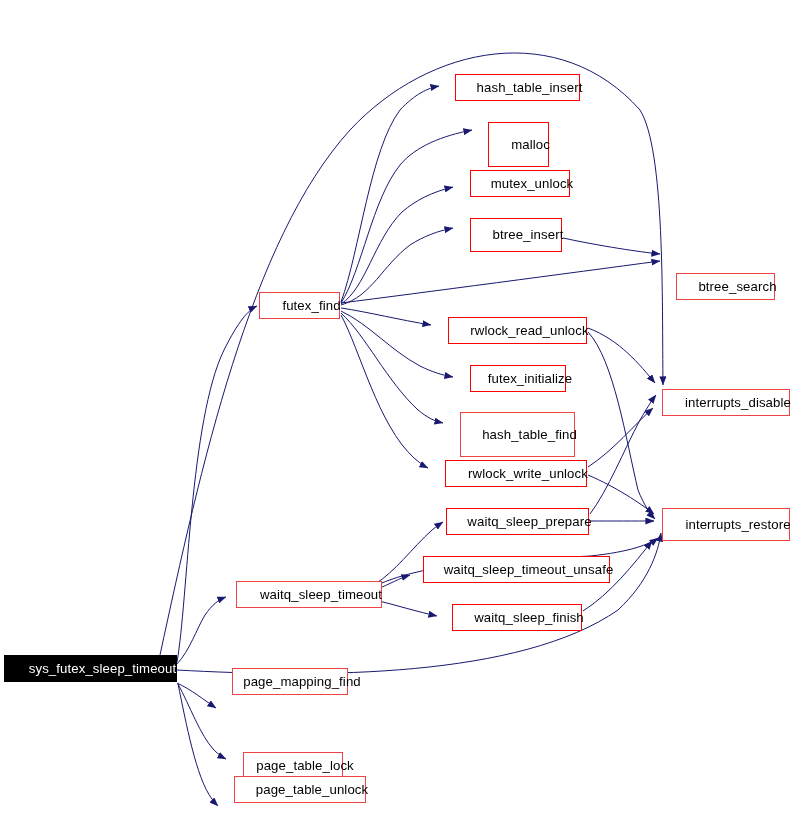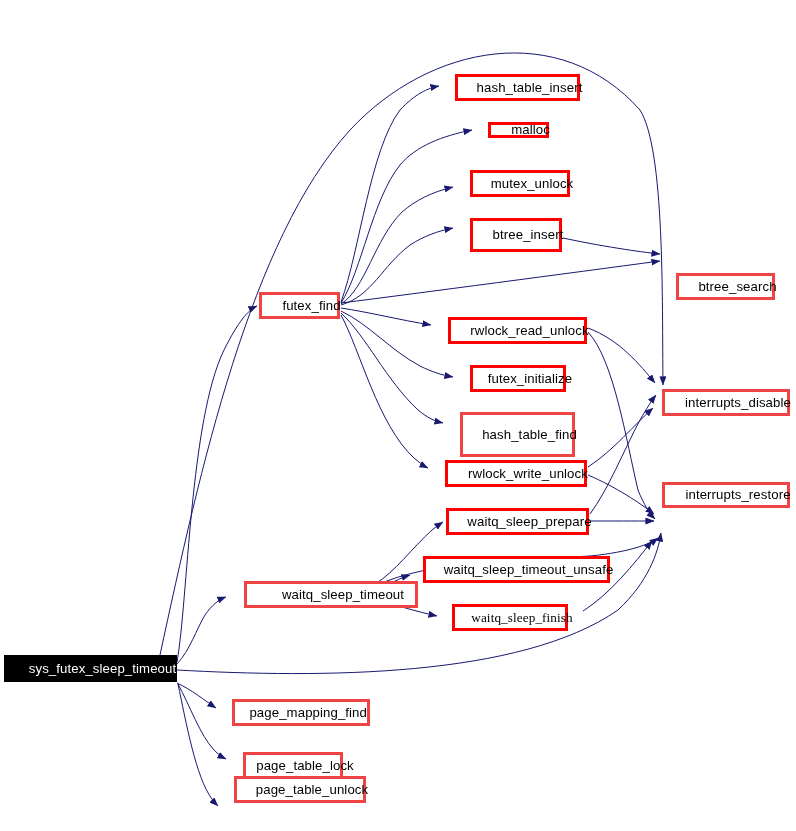--- a/index.html
+++ b/index.html
@@ -30,21 +30,21 @@
     position: absolute;
     box-sizing: border-box;
     display: flex;
     align-items: center;
     justify-content: center;
     white-space: nowrap;
     font-size: 13.2px;
     line-height: 1;
     letter-spacing: 0.1px;
     background: #ffffff;
-    border: 3px solid #ef4444;
+    border: 1px solid #ef4444;
     color: #000000;
     cursor: pointer;
     padding-left: 24px;
   }
   .graph-node.red {
     border-color: #ff0000;
   }
   .graph-node.current {
     background: #000000;
     border-color: #000000;
@@ -95,21 +95,21 @@
         <path d="M 375,590 C 390,584 400,578 410,575" fill="none" stroke="#191970" stroke-width="1" marker-end="url(#arrowhead)"></path>
         <path d="M 375,600 C 396,605 418,612 437,616" fill="none" stroke="#191970" stroke-width="1" marker-end="url(#arrowhead)"></path>
         <path d="M 375,586 C 430,560 520,560 590,556 C 630,552 650,544 658,538" fill="none" stroke="#191970" stroke-width="1" marker-end="url(#arrowhead)"></path>
       </g>
   </svg>
 
   <div id="node-group">
       <div class="graph-node red" style="left: 455px; top: 74px; width: 125px; height: 27px;">
         <span class="node-label">hash_table_insert</span>
       </div>
-      <div class="graph-node red" style="left: 488px; top: 122px; width: 61px; height: 16px;">
+      <div class="graph-node red" style="left: 488px; top: 122px; width: 61px; height: 45px;">
         <span class="node-label">malloc</span>
       </div>
       <div class="graph-node red" style="left: 470px; top: 170px; width: 100px; height: 27px;">
         <span class="node-label">mutex_unlock</span>
       </div>
       <div class="graph-node red" style="left: 470px; top: 218px; width: 92px; height: 34px;">
         <span class="node-label">btree_insert</span>
       </div>
       <div class="graph-node" style="left: 676px; top: 244px; width: 99px; height: 27px; margin-top: 29px;">
         <span class="node-label">btree_search</span>
@@ -128,36 +128,36 @@
       </div>
       <div class="graph-node" style="left: 460px; top: 412px; width: 115px; height: 45px;">
         <span class="node-label">hash_table_find</span>
       </div>
       <div class="graph-node red" style="left: 445px; top: 460px; width: 142px; height: 27px;">
         <span class="node-label">rwlock_write_unlock</span>
       </div>
       <div class="graph-node red" style="left: 446px; top: 508px; width: 143px; height: 27px;">
         <span class="node-label">waitq_sleep_prepare</span>
       </div>
-      <div class="graph-node" style="left: 662px; top: 482px; width: 128px; height: 26px;">
+      <div class="graph-node" style="left: 662px; top: 508px; width: 128px; height: 33px;">
         <span class="node-label">interrupts_restore</span>
       </div>
       <div class="graph-node red" style="left: 423px; top: 556px; width: 187px; height: 27px;">
         <span class="node-label">waitq_sleep_timeout_unsafe</span>
       </div>
-      <div class="graph-node" style="left: 244px; top: 581px; width: 174px; height: 27px; text-align: center;">
+      <div class="graph-node" style="left: 236px; top: 581px; width: 146px; height: 27px; text-align: center;">
         <span class="node-label">waitq_sleep_timeout</span>
       </div>
-      <div class="graph-node red" style="left: 452px; top: 604px; width: 116px; height: 27px; font-family: Liberation Serif, serif;">
+      <div class="graph-node red" style="left: 452px; top: 604px; width: 130px; height: 27px;">
         <span class="node-label">waitq_sleep_finish</span>
       </div>
       <div class="graph-node current" style="left: 4px; top: 655px; width: 173px; height: 27px;">
         <span class="node-label">sys_futex_sleep_timeout</span>
       </div>
-      <div class="graph-node" style="left: 232px; top: 699px; width: 138px; height: 27px; justify-content: flex-end;">
+      <div class="graph-node" style="left: 232px; top: 668px; width: 116px; height: 27px;">
         <span class="node-label">page_mapping_find</span>
       </div>
       <div class="graph-node" style="left: 243px; top: 752px; width: 100px; height: 27px;">
         <span class="node-label">page_table_lock</span>
       </div>
       <div class="graph-node" style="left: 234px; top: 776px; width: 132px; height: 27px;">
         <span class="node-label">page_table_unlock</span>
       </div>
     </div>
 

